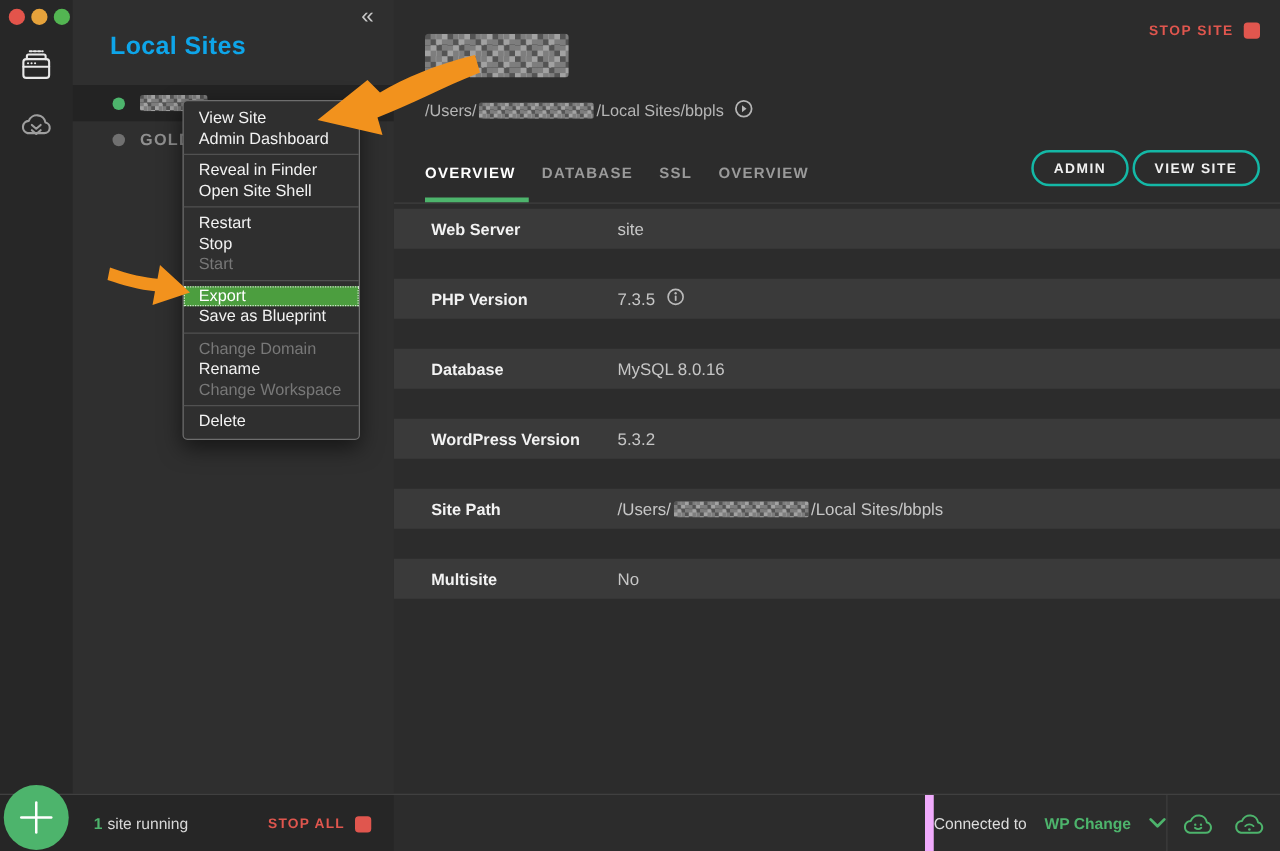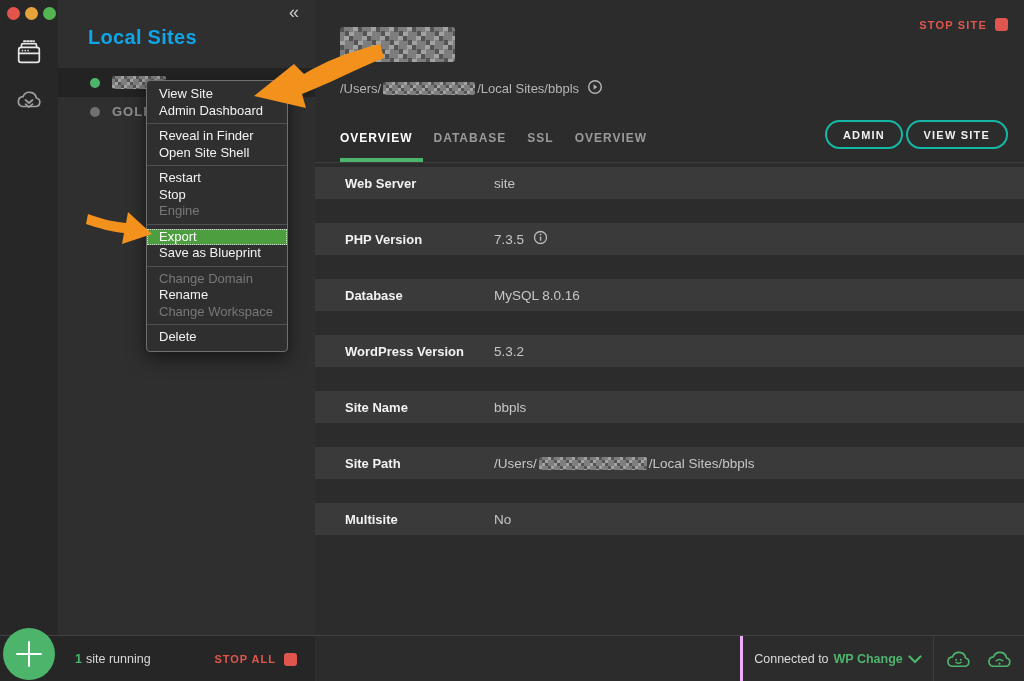--- a/index.html
+++ b/index.html
@@ -82,22 +82,22 @@
   .bb-left { position:absolute; left:0; top:0; width:315px; height:46px; background:#262626;
              display:flex; align-items:center; padding-left:75px; }
   .run-count { color:#4db46c; font-weight:700; font-size:12.5px; }
   .run-label { color:#d8d8d8; font-size:12.5px; margin-left:4px; }
   .stop-all { position:absolute; right:18px; top:0; height:46px; display:flex; align-items:center; gap:8px; cursor:pointer; }
   .stop-all span { font-size:11px; font-weight:700; letter-spacing:1px; color:#e0564e; }
   .bb-mid { position:absolute; left:315px; top:0; width:425px; height:46px; display:flex; align-items:center; padding-left:17px; }
   .ll-label { font-size:13px; color:#e8e8e8; }
   .enable { margin-left:22px; height:28px; border:2px solid #d9d9d9; border-radius:15px; background:transparent;
             display:flex; align-items:center; padding:0 18px; color:#f0f0f0; font-size:11px; font-weight:700; letter-spacing:1.2px; cursor:pointer; }
-  .bb-conn { position:absolute; left:740px; top:0; width:193px; height:46px; border-left:3px solid #f0abfc;
-             display:flex; align-items:center; justify-content:center; gap:5px; cursor:pointer; }
+  .bb-conn { position:absolute; left:740px; top:0; width:193px; height:46px; border-left:7px solid #f0abfc;
+             display:flex; align-items:center; justify-content:space-between; gap:5px; cursor:pointer; }
   .conn-pre { font-size:12.5px; color:#dcdcdc; }
   .conn-prov { font-size:12.5px; color:#4db46c; font-weight:700; }
   .bb-clouds { position:absolute; left:933px; top:0; width:91px; height:46px; border-left:1px solid #3c3c3c;
                display:flex; align-items:center; justify-content:center; gap:14px; }
   .cloud-btn { cursor:pointer; display:flex; }
   
   .add-btn { position:absolute; left:3px; top:628px; width:52px; height:52px; border-radius:50%;
              background:#4db46c; z-index:60; cursor:pointer; }
   .add-btn .h, .add-btn .v { position:absolute; background:#ffffff; border-radius:1px; }
   .add-btn .h { left:13px; top:25px; width:26px; height:2px; }
@@ -157,21 +157,21 @@
   </div>
   <div class="menu-sep"></div>
   <div>
     <div class="mi">Reveal in Finder</div>
     <div class="mi">Open Site Shell</div>
   </div>
   <div class="menu-sep"></div>
   <div>
     <div class="mi">Restart</div>
     <div class="mi">Stop</div>
-    <div class="mi dis">Engine</div>
+    <div class="mi dis">Start</div>
   </div>
   <div class="menu-sep"></div>
   <div>
     <div class="mi hl">Export</div>
     <div class="mi">Save as Blueprint</div>
   </div>
   <div class="menu-sep"></div>
   <div>
     <div class="mi dis">Change Domain</div>
     <div class="mi">Rename</div>
@@ -236,24 +236,20 @@
         </span>
       </span>
     </div>
     <div class="orow">
       <span class="olabel">Database</span>
       <span class="ovalue">MySQL 8.0.16</span>
     </div>
     <div class="orow">
       <span class="olabel">WordPress Version</span>
       <span class="ovalue">5.3.2</span>
-    </div>
-    <div class="orow">
-      <span class="olabel">Site Name</span>
-      <span class="ovalue">bbpls</span>
     </div>
     <div class="orow">
       <span class="olabel">Site Path</span>
       <span class="ovalue">
         <span>/Users/</span>
         <span class="pix pix-cell"></span>
         <span>/Local Sites/bbpls</span>
       </span>
     </div>
     <div class="orow">

